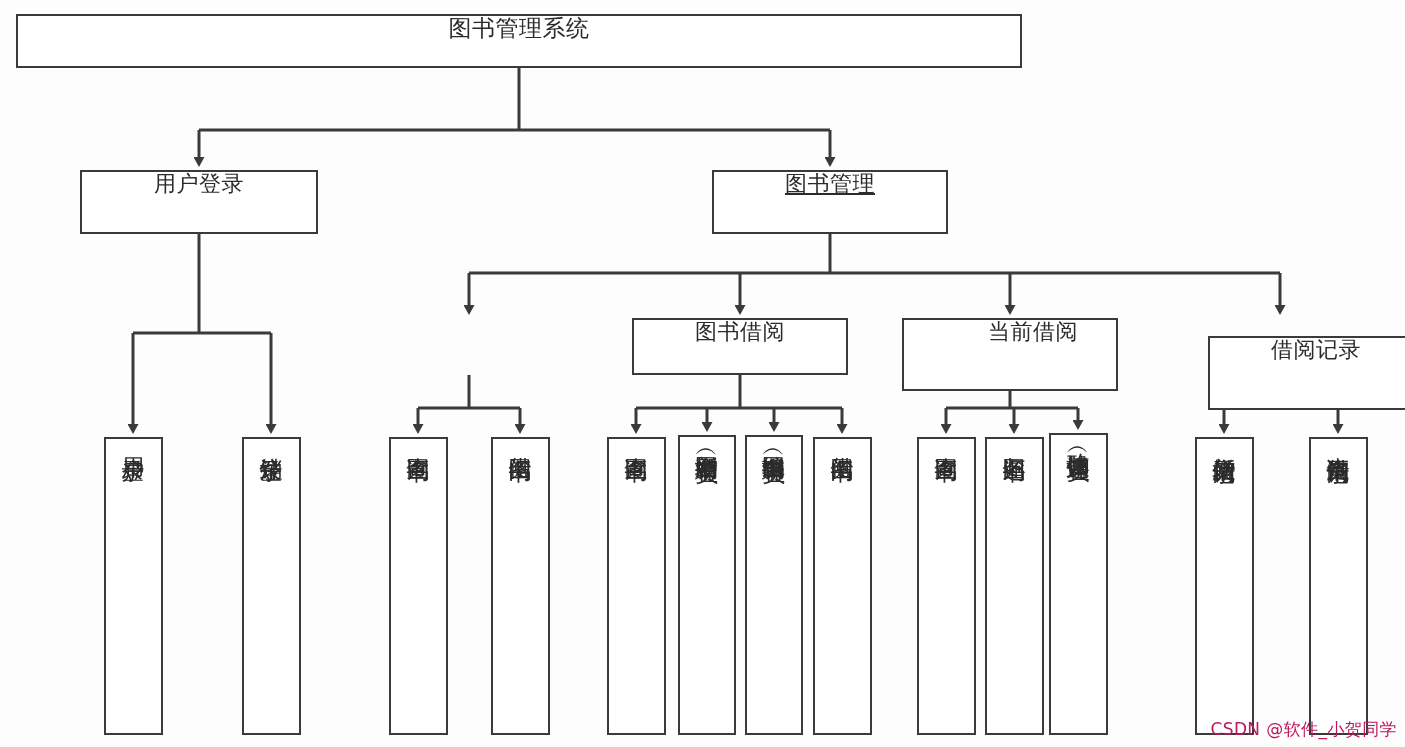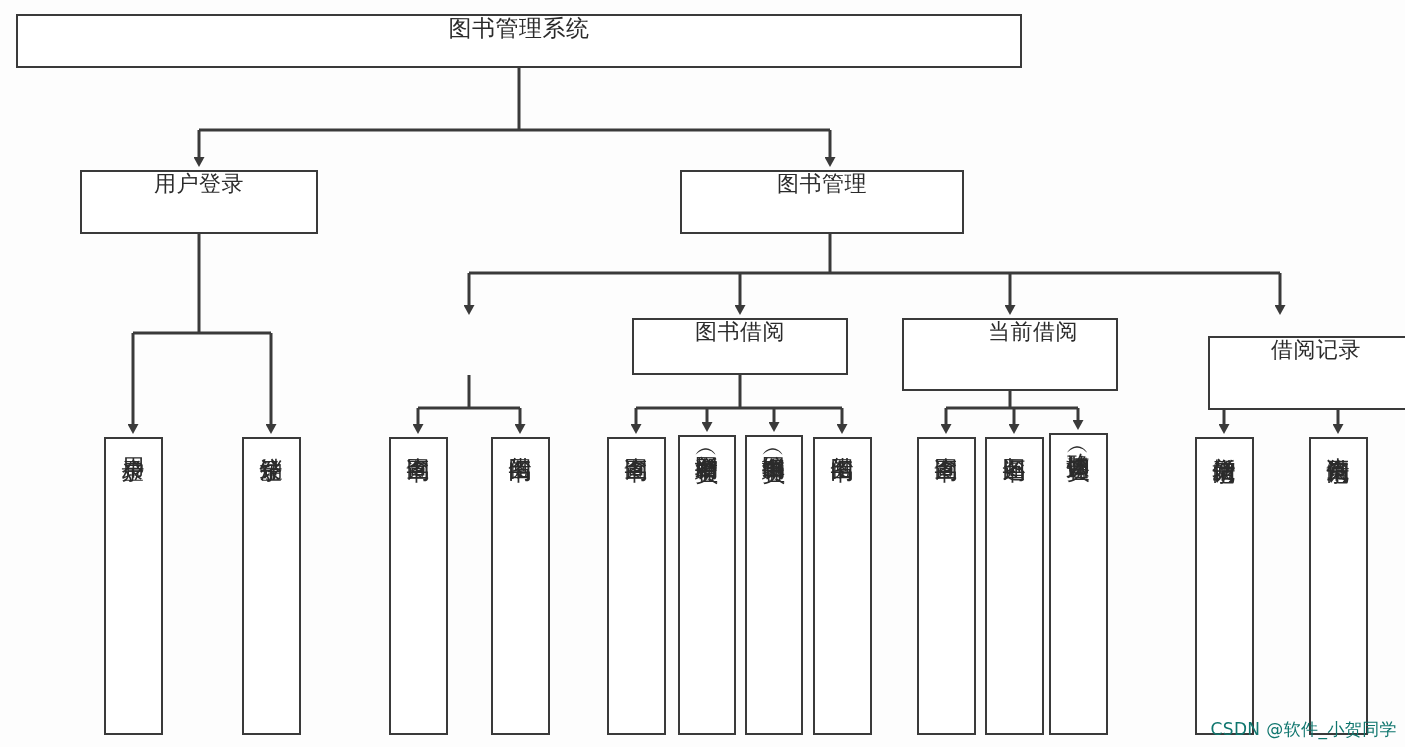--- a/index.html
+++ b/index.html
@@ -50,21 +50,21 @@
     text-align: center;
   }
   .leaf {
     border-width: 2px;
   }
   .watermark {
     position: absolute;
     right: 8px;
     bottom: 6px;
     font-size: 17px;
-    color: #0f766e;
+    color: #be185d;
     letter-spacing: 0.4px;
     white-space: nowrap;
     font-family: "DejaVu Sans", "Liberation Sans", sans-serif;
   }
 </style>
 </head>
 <body>
 
 <div id="canvas">
 
@@ -118,21 +118,21 @@
     </g>
   </svg>
 
   <div class="node root" style="left:16px; top:14px; width:1006px; height:54px;">
     <span class="node-h">图书管理系统</span>
   </div>
 
   <div class="node" style="left:80px; top:170px; width:238px; height:64px;">
     <span class="node-h">用户登录</span>
   </div>
-  <div class="node" style="left:680px; top:170px; width:284px; height:64px;">
+  <div class="node" style="left:712px; top:170px; width:236px; height:64px;text-decoration:underline;">
     <span class="node-h">图书管理</span>
   </div>
 
   <div class="node" style="left:632px; top:318px; width:216px; height:57px;">
     <span class="node-h">图书借阅</span>
   </div>
   <div class="node" style="left:902px; top:318px; width:216px; height:73px;padding-left:46px;">
     <span class="node-h">当前借阅</span>
   </div>
   <div class="node" style="left:1172px; top:336px; width:216px; height:74px;margin-left:36px;">

